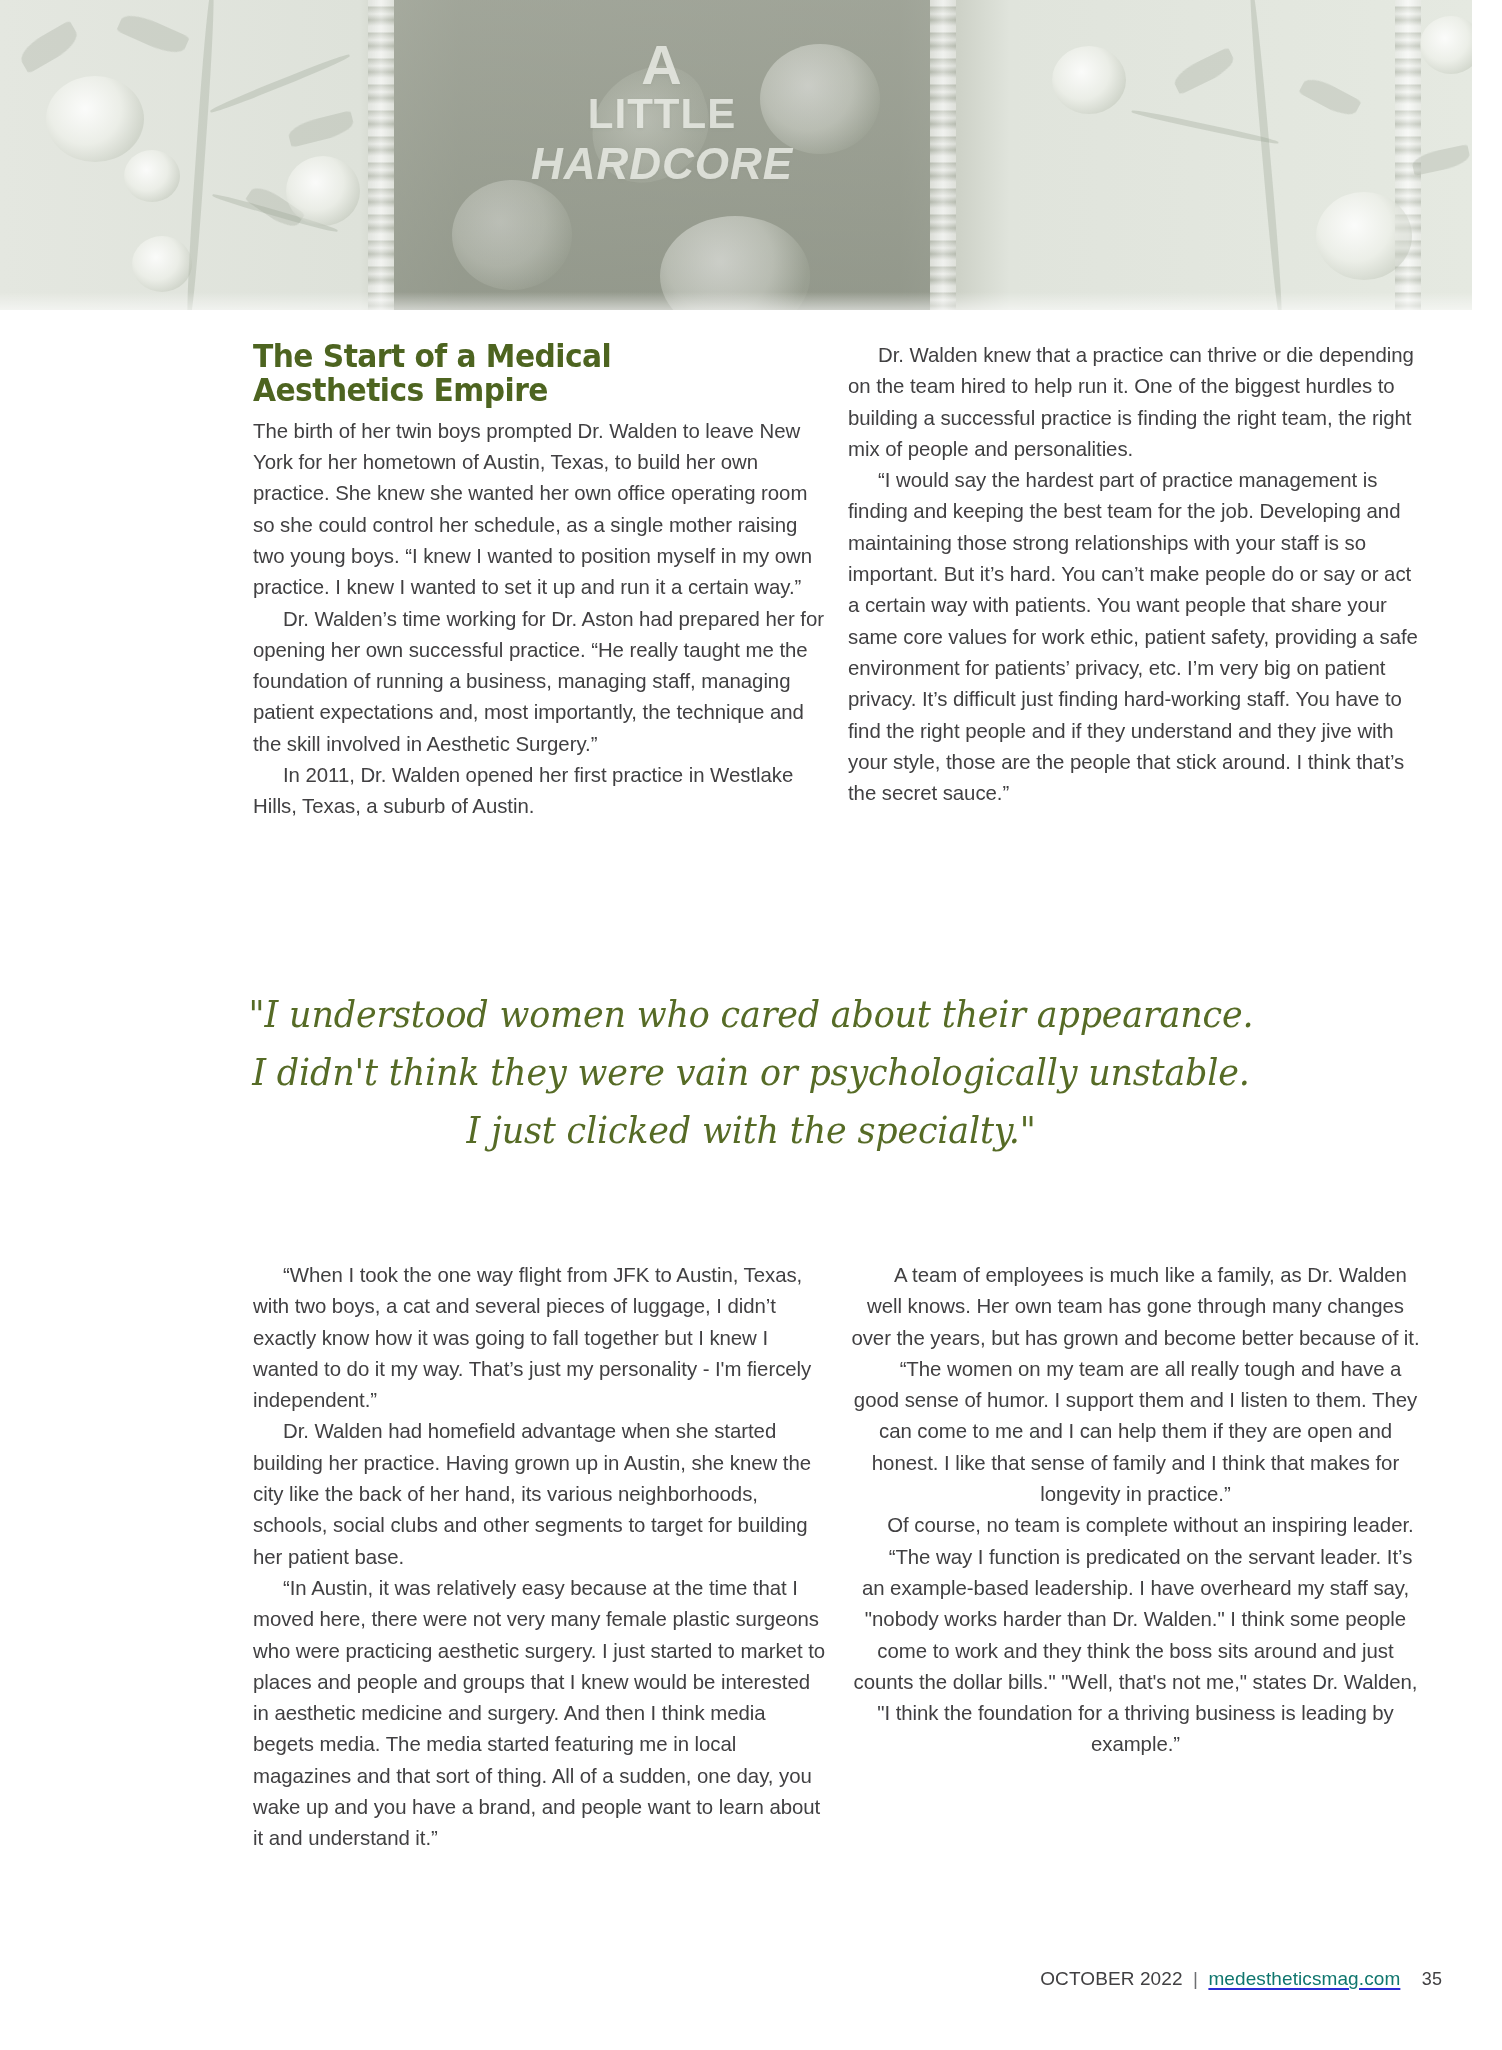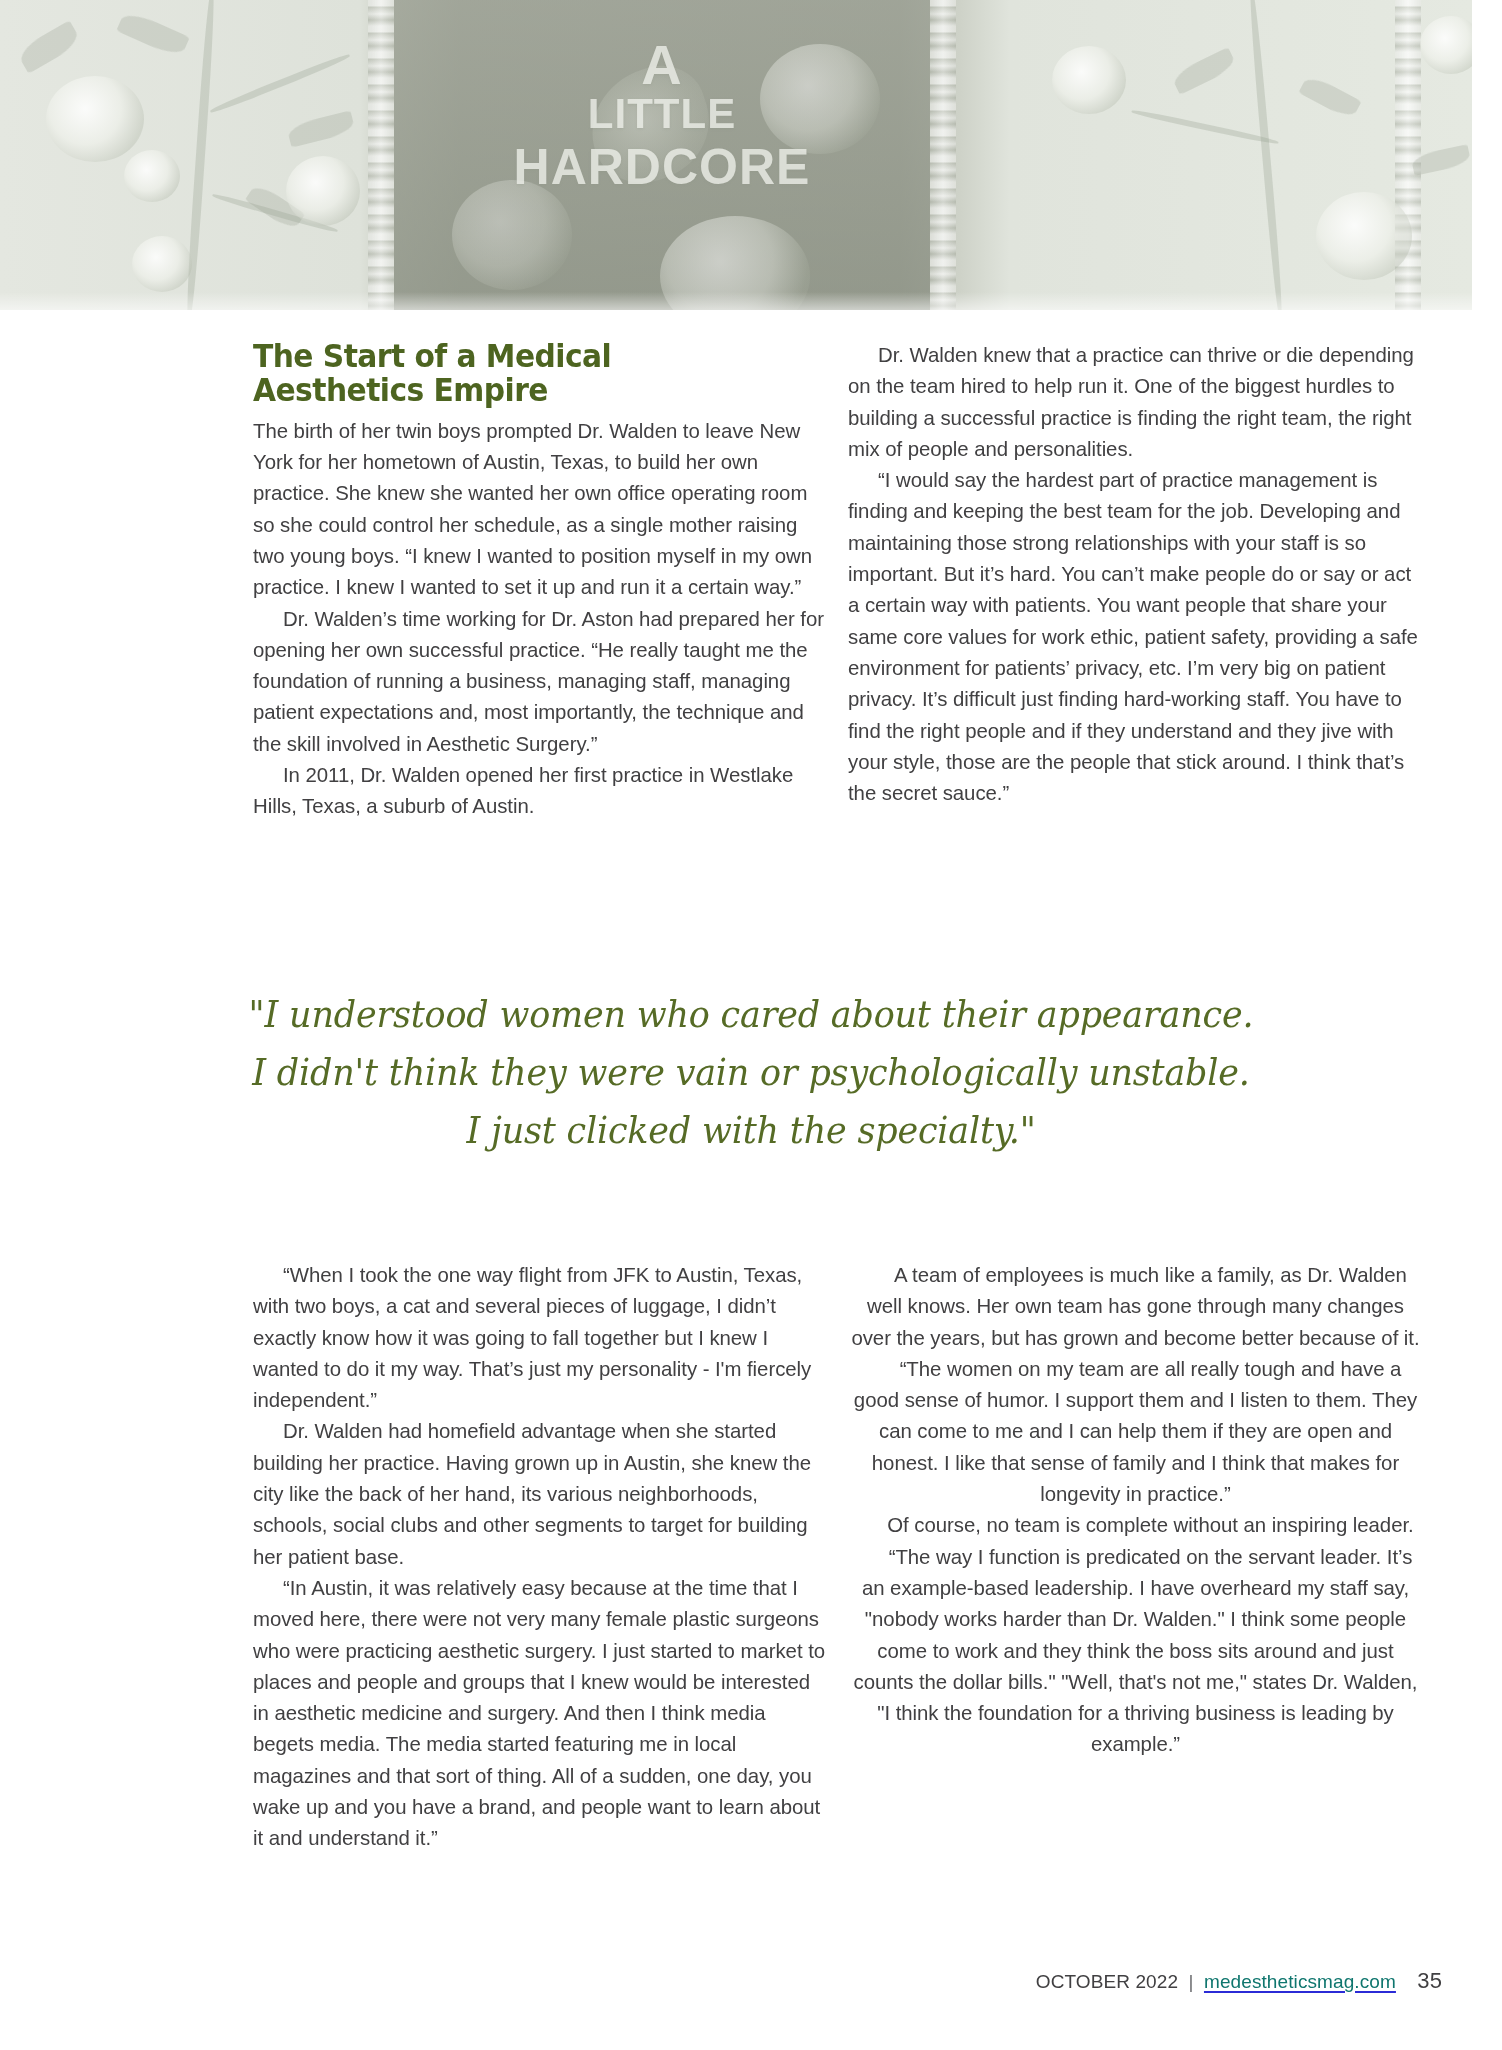--- a/index.html
+++ b/index.html
@@ -115,21 +115,21 @@
     color: #eef0ea;
     font-family: "Liberation Sans", sans-serif;
     font-weight: 700;
     letter-spacing: 1px;
     line-height: 1.02;
     opacity: .78;
     text-shadow: 0 1px 3px rgba(140,146,132,.35);
   }
   .hero-title .l1 { font-size: 56px; display: block; }
   .hero-title .l2 { font-size: 42px; display: block; margin-top: 0; }
-  .hero-title .l3 { font-size: 50px; display: block; margin-top: 6px; }
+  .hero-title .l3 { font-size: 44px; display: block; margin-top: 6px; font-style: italic; }
 
   .hero-fade-bottom {
     position: absolute;
     left: 0;
     right: 0;
     bottom: 0;
     height: 18px;
     background: linear-gradient(180deg, rgba(255,255,255,0), rgba(255,255,255,.55));
   }
 
@@ -207,21 +207,21 @@
     letter-spacing: 0.1px;
   }
   .footer .sep { margin: 0 5px; color: #6d6e71; }
   .footer .link {
     color: #0f766e;
     text-decoration: underline;
     text-decoration-color: #2b2bd6;
     text-underline-offset: 3px;
     text-decoration-thickness: 2px;
   }
-  .footer .pageno { margin-left: 16px; font-size: 22px; }
+  .footer .pageno { margin-left: 16px; font-size: 18px; }
 </style>
 </head>
 <body>
 
 <div class="hero">
   <div class="hero-wallpaper"></div>
 
   <div class="dark-panel"></div>
 
   <div class="stem" style="left:196px; top:-10px; width:9px; height:330px; transform:rotate(4deg);"></div>

